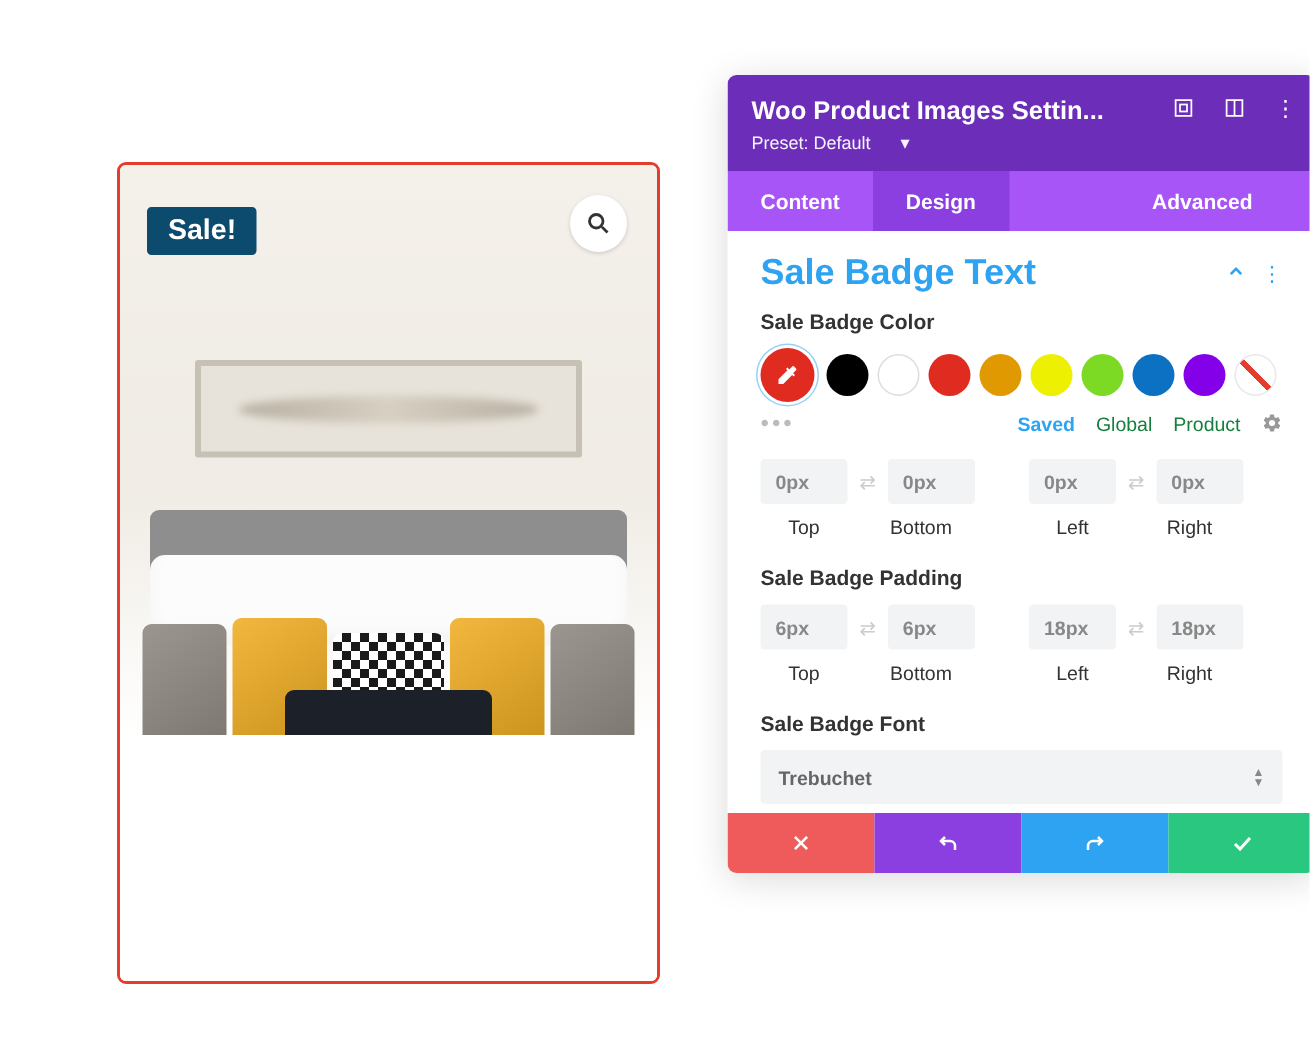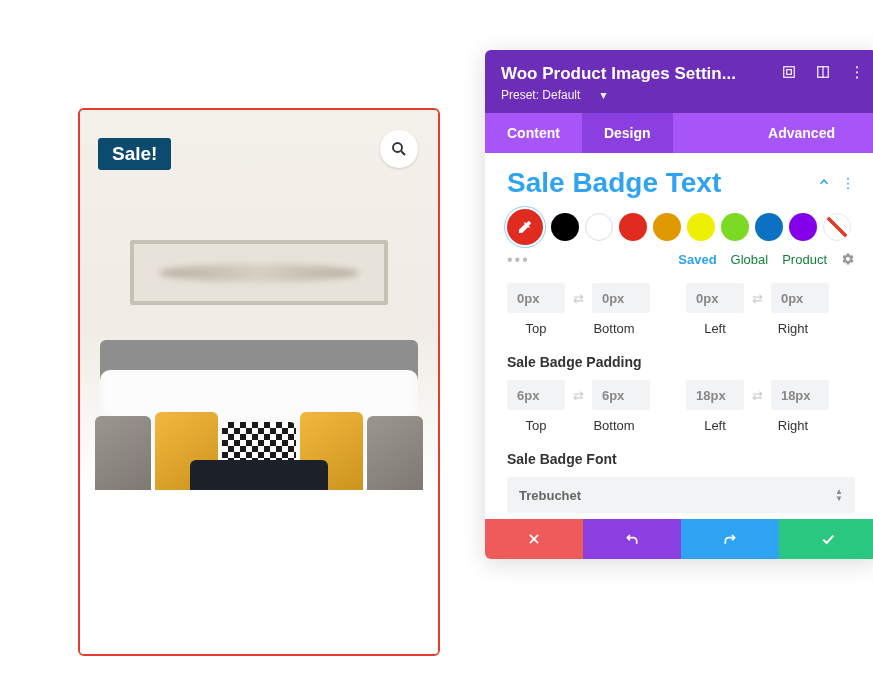--- a/index.html
+++ b/index.html
@@ -32,21 +32,21 @@
 .header-icons { position: absolute; top: 14px; right: 12px; display: flex; gap: 18px; }
 .header-icons span { width: 16px; height: 16px; display: flex; align-items: center; justify-content: center; cursor: pointer; color: #fff; font-size: 15px; }
 
 .tabs { display: flex; background: #a855f7; }
 .tab { flex: 0 0 auto; padding: 12px 22px; color: #fff; font-weight: 700; font-size: 14px; cursor: pointer; }
 .tab.active { background: #8b3fe0; }
 .tab:last-child { margin-left: auto; margin-right: 20px; }
 
 .section { padding: 14px 22px 6px; }
 .section-head { display: flex; align-items: center; justify-content: space-between; margin-bottom: 10px; }
-.section-title { color: #2ea3f2; font-size: 28px; font-weight: 600; }
+.section-title { color: #2ea3f2; font-size: 24px; font-weight: 600; }
 .section-icons { display: flex; gap: 10px; align-items: center; color: #2ea3f2; }
 .section-icons span { cursor: pointer; font-size: 14px; }
 
 .field-label { font-size: 14px; font-weight: 700; color: #333; margin-bottom: 10px; }
 
 .swatches { display: flex; gap: 6px; align-items: center; margin-bottom: 6px; flex-wrap: wrap; }
 .swatch { width: 28px; height: 28px; border-radius: 50%; cursor: pointer; position: relative; }
 .eyedrop { width: 36px; height: 36px; border-radius: 50%; background: #e02b20; display: flex; align-items: center; justify-content: center; color: #fff; margin-right: 2px; box-shadow: 0 0 0 2px #fff, 0 0 0 3px rgba(46,163,242,.5); cursor: pointer; }
 .eyedrop svg { width: 16px; height: 16px; }
 .swatch.white-sw { border: 1px solid #ddd; background: #fff; }
@@ -142,20 +142,21 @@
       <div class="section-head">
         <div class="section-title">Sale Badge Text</div>
         <div class="section-icons">
           <span><svg width="14" height="14" viewBox="0 0 24 24" fill="none" stroke="#2ea3f2" stroke-width="3">
                 <polyline points="6 15 12 9 18 15"></polyline>
               </svg></span>
           <span>⋮</span>
         </div>
       </div>
 
+      <div class="field-label">Sale Badge Color</div>
       <div class="swatches">
         <div class="eyedrop">
           <svg viewBox="0 0 24 24" fill="#fff">
               <path d="M20.71 5.63l-2.34-2.34a1 1 0 0 0-1.41 0l-3.12 3.12-1.93-1.91-1.41 1.41 1.42 1.42L3 16.25V21h4.75l8.92-8.92 1.42 1.42 1.41-1.41-1.92-1.92 3.12-3.12a1 1 0 0 0 .01-1.42z"></path>
             </svg>
         </div>
         <div id="swatch-list" style="display:contents"><div class="swatch" style="background: rgb(0, 0, 0);"></div><div class="swatch white-sw" style="background: rgb(255, 255, 255);"></div><div class="swatch" style="background: rgb(224, 43, 32);"></div><div class="swatch" style="background: rgb(224, 153, 0);"></div><div class="swatch" style="background: rgb(237, 240, 0);"></div><div class="swatch" style="background: rgb(124, 218, 36);"></div><div class="swatch" style="background: rgb(12, 113, 195);"></div><div class="swatch" style="background: rgb(131, 0, 233);"></div><div class="swatch strike"></div></div>
       </div>
       <div class="color-meta">
         <span class="dots3">•••</span>

